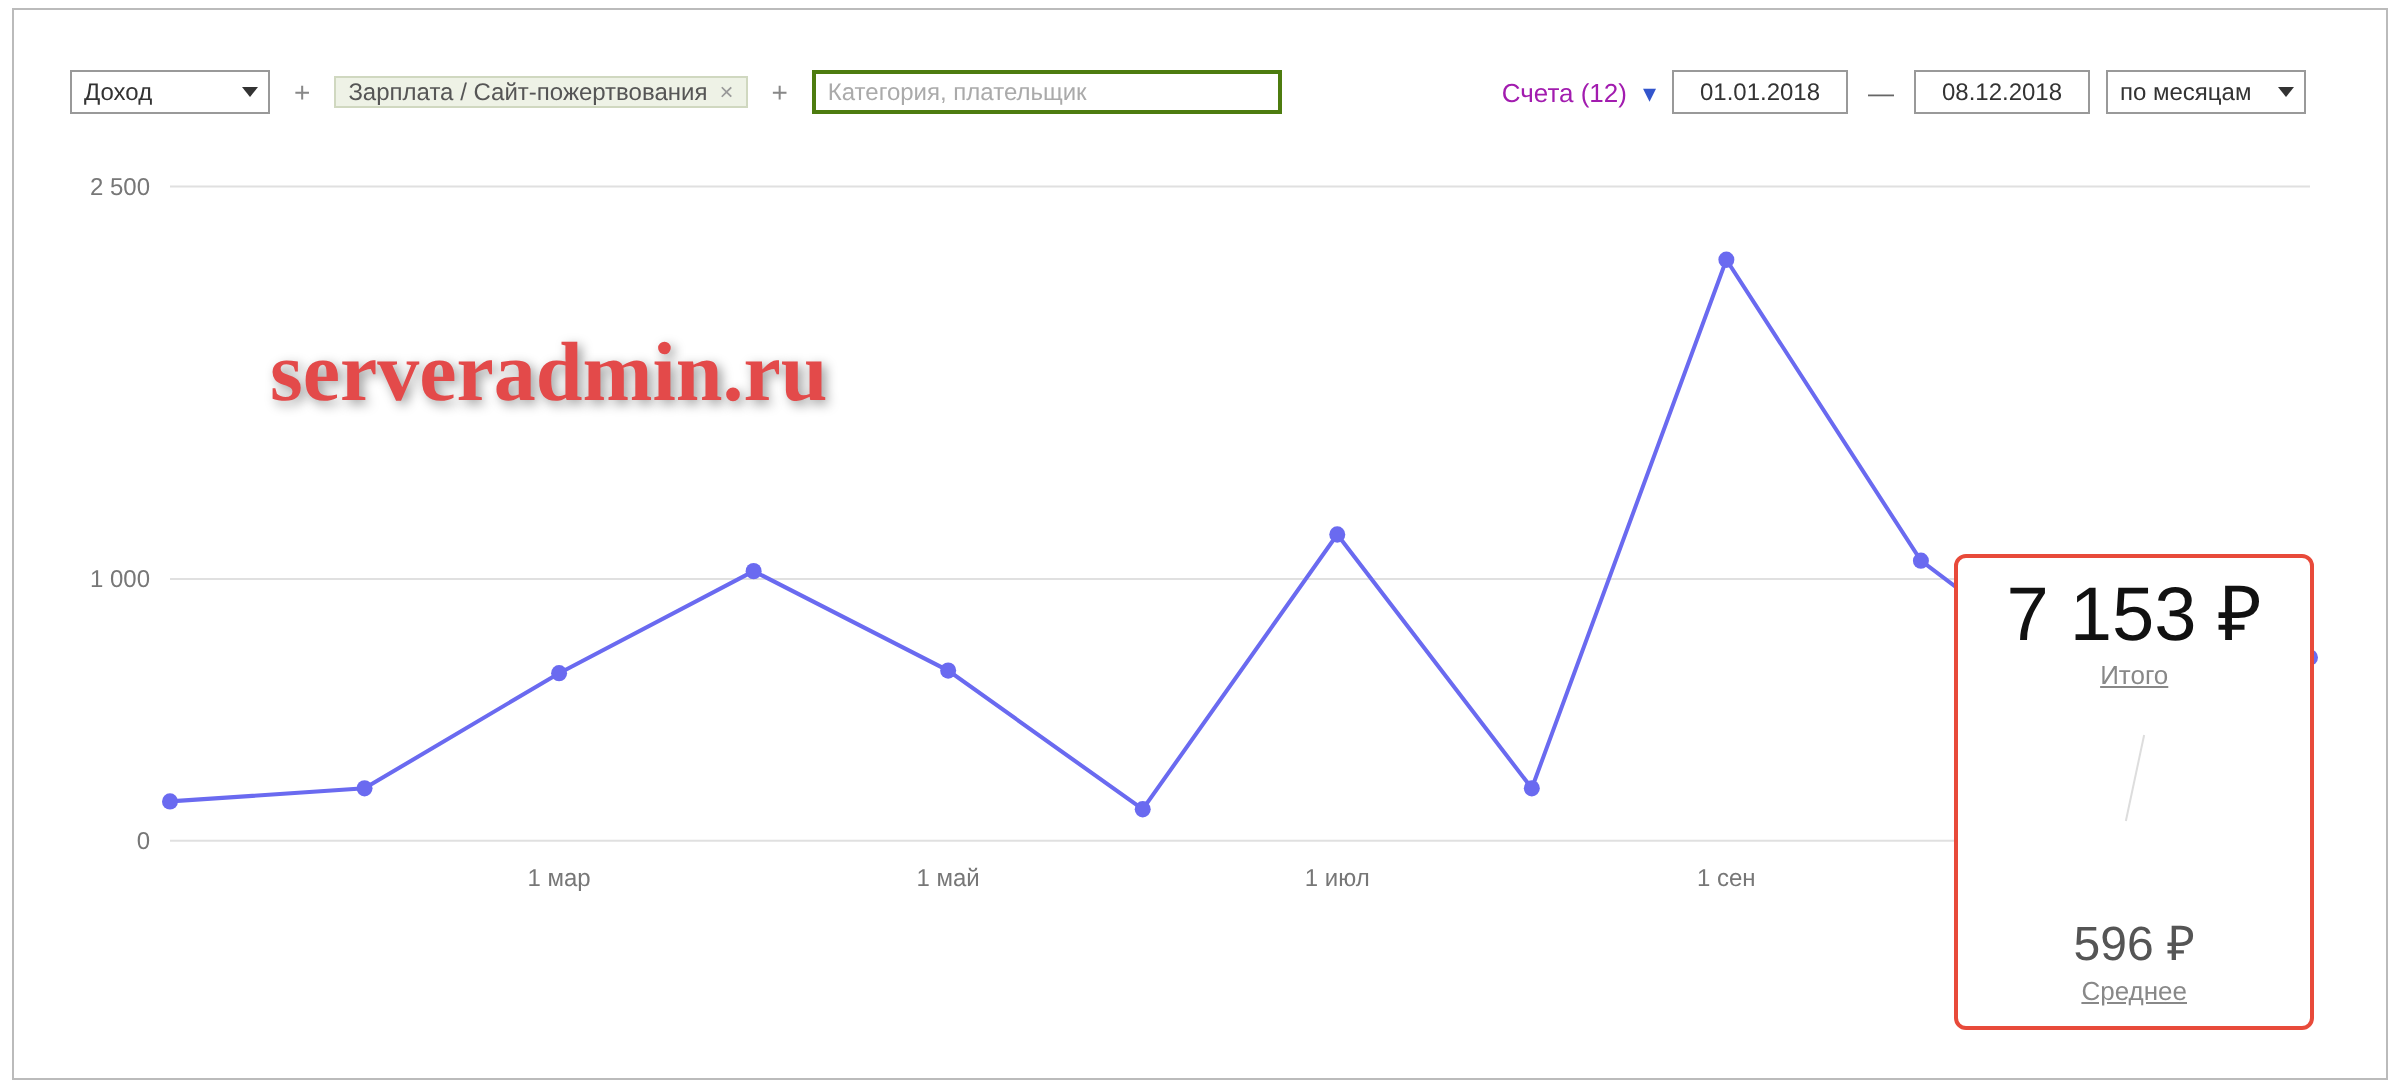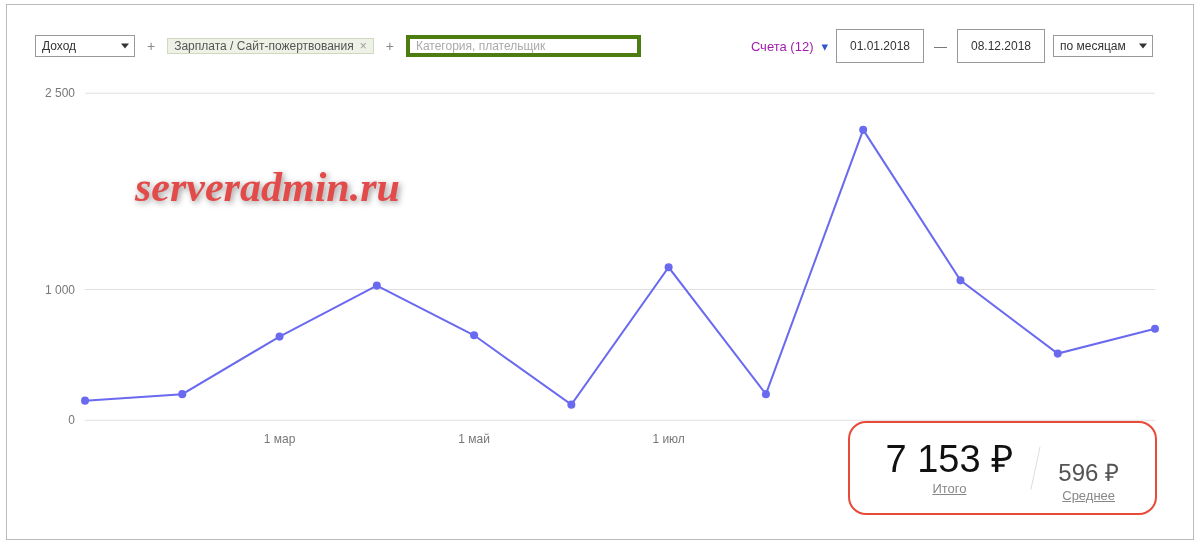--- a/index.html
+++ b/index.html
@@ -43,27 +43,27 @@
     border-top:5px solid #333;
   }
   .plus { color:#888; font-size:14px; padding:0 4px; }
   .tag {
     background:#eef2e6; border:1px solid #d0d8c0;
     height:16px; display:inline-flex; align-items:center;
     padding:0 6px; font-size:12px; color:#555;
   }
   .tag .x { margin-left:6px; color:#999; cursor:pointer; }
   .field {
-    border:4px solid #4d7c0f; height:22px; font-size:12px; color:#aaa;
+    border:2px solid #4d7c0f; height:22px; font-size:12px; color:#aaa;
     padding:0 6px; display:inline-flex; align-items:center;
     min-width:235px; background:#fff;
   }
   .link { color:#a21caf; cursor:pointer; font-size:13px; }
   .date-in {
-    border:1px solid #999; height:34px; width:88px;
+    border:1px solid #999; height:22px; width:88px;
     font-size:12px; text-align:center; display:inline-flex;
     align-items:center; justify-content:center; background:#fff;
   }
   .dash { color:#666; padding:0 2px; }
   .period-sel { min-width:100px; }
 
   
   .chart {
     position:absolute;
     left: 28px; right: 28px;
@@ -73,31 +73,31 @@
   .grid-line { stroke:#e0e0e0; stroke-width:1; }
   .axis-label { fill:#777; font-size:12px; font-family:Arial,sans-serif; }
   .series-line { stroke:#6a6af0; stroke-width:2; fill:none; }
   .pt { fill:#6a6af0; }
   .watermark {
     position:absolute; left:100px; top:80px;
     font-family:"Times New Roman", serif;
     font-size:42px; font-weight:bold; color:#e34a4a;
     text-shadow: 2px 2px 6px rgba(0,0,0,0.4);
     pointer-events:none;
-    font-style:italic;
   }
 
   
   .summary {
     position:absolute;
     right: 36px; bottom: 24px;
-    border:2px solid #e84a3a; border-radius:18px;
-    padding:10px 36px;
+    border:2px solid #e84a3a; border-radius:6px;
+    padding:10px 24px;
     display:flex; align-items:center; gap:22px;
     background:#fff;
+    flex-direction:column;
   }
   .sum-block { text-align:center; }
   .sum-big { font-size:38px; color:#111; line-height:1; }
   .sum-med { font-size:24px; color:#555; line-height:1;margin-top:28px; }
   .rub { font-family: Arial, sans-serif; }
   .sum-lab { font-size:13px; color:#888; margin-top:3px;text-decoration:underline; }
   .divider { width:1px; height:44px; background:#ddd; transform:rotate(12deg); }
 </style>
 </head>
 <body>

